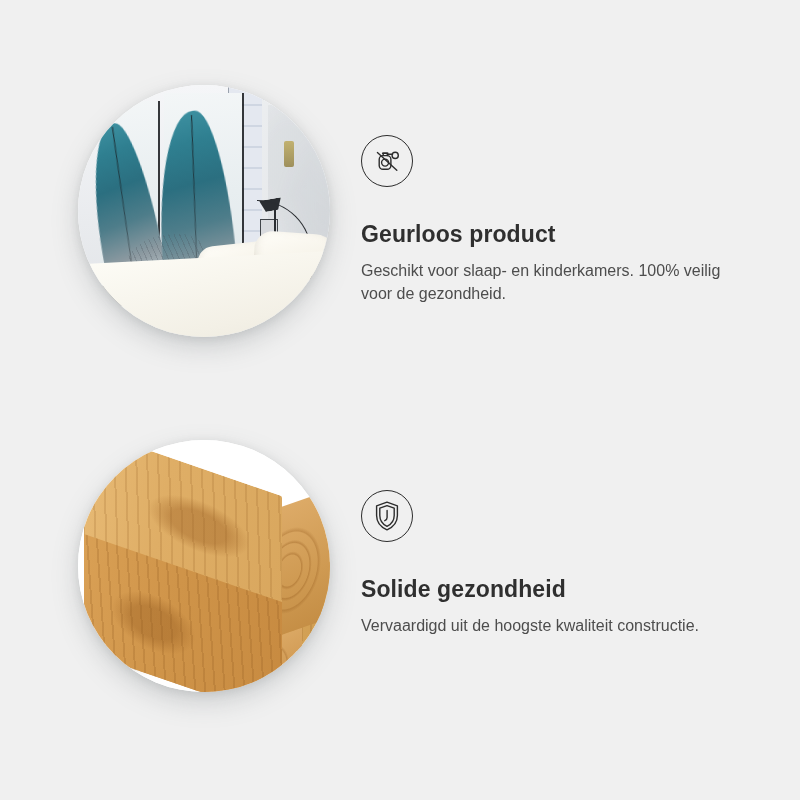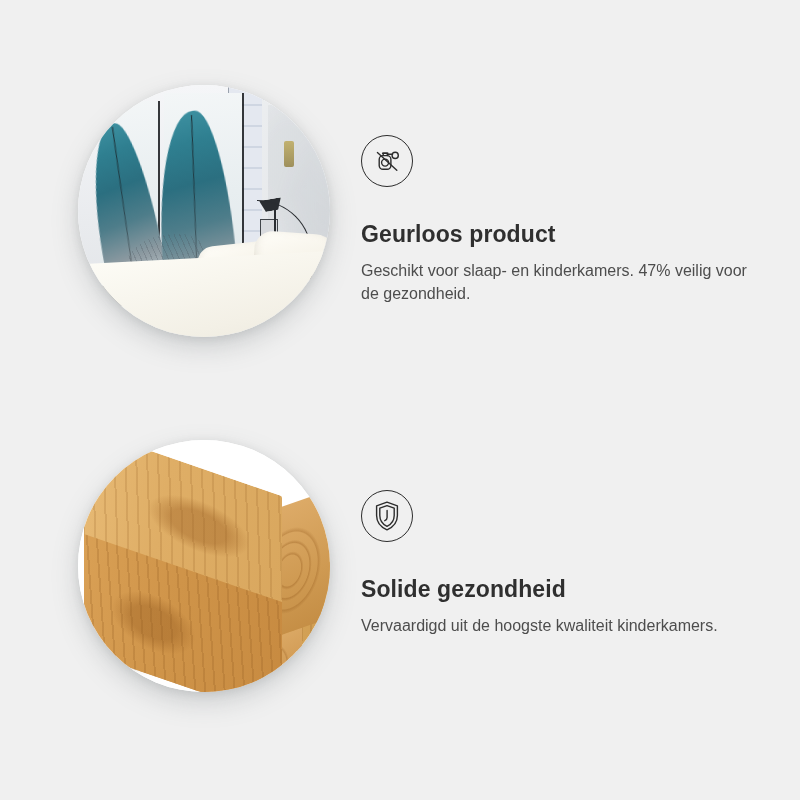--- a/index.html
+++ b/index.html
@@ -385,21 +385,21 @@
           <circle cx="25.2" cy="11.4" r="3.1"></circle>
 
           <circle cx="15.1" cy="18.6" r="3.5"></circle>
 
           <path d="M7.4 8.6 L26.8 26.2"></path>
         </svg>
       </div>
 
       <h2 class="feature-title">Geurloos product</h2>
 
-      <p class="feature-desc">Geschikt voor slaap- en kinderkamers. 47% veilig voor de gezondheid.</p>
+      <p class="feature-desc">Geschikt voor slaap- en kinderkamers. 100% veilig voor de gezondheid.</p>
     </div>
   </section>
 
   <section class="feature feature-2">
 
     <div class="media-wrap">
       <div class="media-circle">
         <div class="woodscene">
           <div class="wood-shadow"></div>
           <div class="wood beam3-top"></div>
@@ -421,17 +421,17 @@
           <path d="M15 3.2 4.6 6.8v9.6c0 6.1 4.2 11.6 10.4 14.4 6.2-2.8 10.4-8.3 10.4-14.4V6.8z"></path>
 
           <path d="M15 6.6 7.8 9.1v7.3c0 4.6 3.1 8.8 7.2 11 4.1-2.2 7.2-6.4 7.2-11V9.1z"></path>
 
           <path d="M15.1 11.4v7.1c0 1.5-.9 2.7-2.3 3.2"></path>
         </svg>
       </div>
 
       <h2 class="feature-title">Solide gezondheid</h2>
 
-      <p class="feature-desc">Vervaardigd uit de hoogste kwaliteit kinderkamers.</p>
+      <p class="feature-desc">Vervaardigd uit de hoogste kwaliteit constructie.</p>
     </div>
   </section>
 
 </div>
 
 </body></html>

